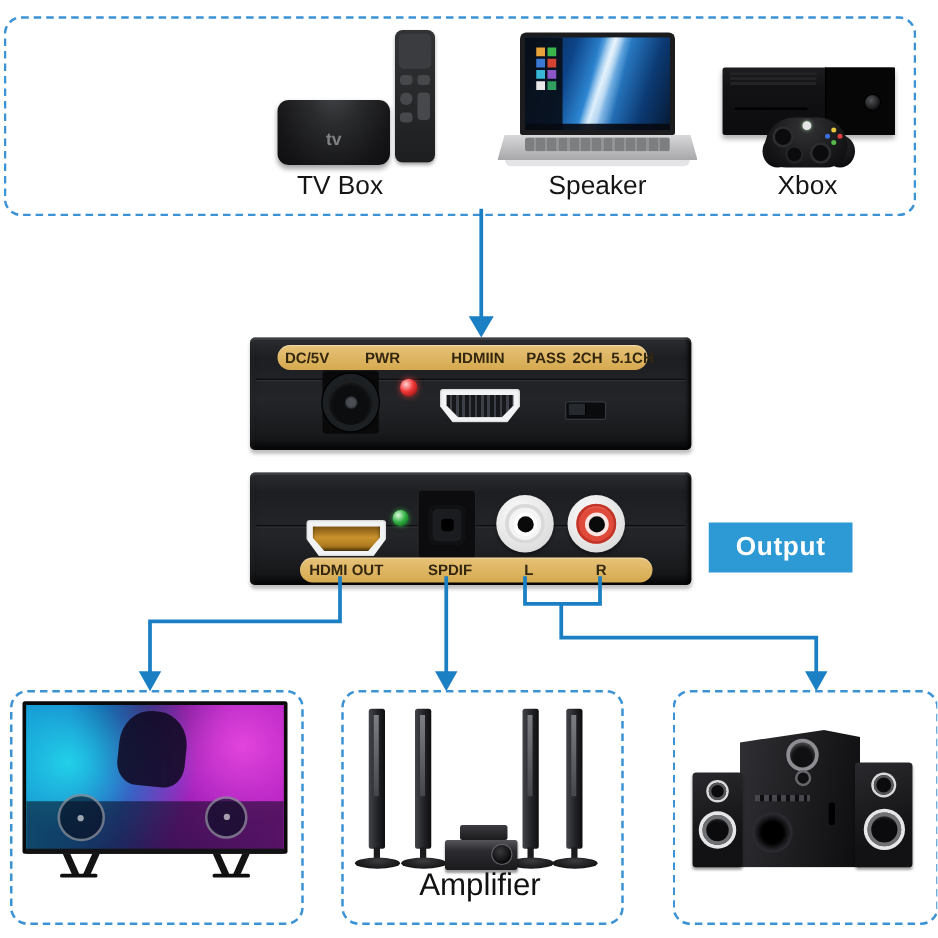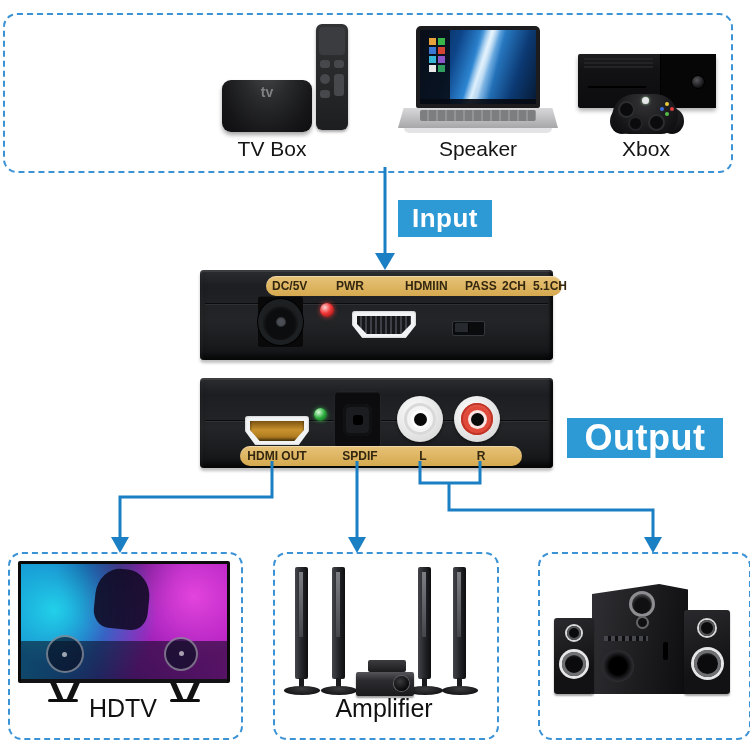--- a/index.html
+++ b/index.html
@@ -82,21 +82,21 @@
   .dvd-brand{position:absolute;left:9px;top:4px;font-size:8px;font-weight:bold;color:#d6d6d6;letter-spacing:1px;}
   .dvd-tray{position:absolute;left:46%;top:4px;width:48%;height:9px;background:linear-gradient(180deg,#44454a,#2a2b2e);
             clip-path:polygon(6% 0,100% 0,100% 100%,0 100%);}
   .dvd-btns{position:absolute;left:8px;bottom:4px;width:40px;height:5px;
             background:repeating-linear-gradient(90deg,#3a3a3e 0 8px,transparent 8px 12px);}
 
   .atv-box{position:absolute;left:0;bottom:4px;width:90px;height:52px;border-radius:9px;
            background:radial-gradient(ellipse at 50% -20%,#46474a 0%,#2a2b2d 35%,#161618 75%,#0e0e10 100%);
            box-shadow:0 3px 4px rgba(0,0,0,.35);
            display:flex;align-items:flex-start;justify-content:center;}
-  .atv-logo{margin-top:4px;color:#808184;font-size:14px;font-weight:bold;}
+  .atv-logo{margin-top:23px;color:#808184;font-size:14px;font-weight:bold;}
   .atv-remote{position:absolute;right:2px;top:0;width:32px;height:106px;border-radius:6px;
               background:linear-gradient(180deg,#323335,#1d1e20);box-shadow:0 2px 3px rgba(0,0,0,.35);}
   .atv-touch{position:absolute;left:3px;right:3px;top:3px;height:28px;border-radius:4px;background:#3b3c3f;}
   .rbtn{position:absolute;border-radius:3px;background:#47484c;}
 
   .lap-screen{position:absolute;left:18px;top:0;width:124px;height:82px;background:#1c1c1e;
               border-radius:5px 5px 2px 2px;padding:4px;box-sizing:border-box;}
   .lap-wall{position:relative;width:100%;height:100%;overflow:hidden;
             background:linear-gradient(108deg,#081f3c 0%,#0d4488 30%,#2d86d2 46%,#cfe9fb 52%,#2d86d2 58%,#0c3a74 80%,#061a33 100%);}
   .lap-beam{position:absolute;left:44%;top:-10%;width:22%;height:120%;transform:skewX(-14deg);
@@ -236,24 +236,23 @@
         <div class="abxy" style="left:53px;top:8px;background:#e8c93c;"></div>
         <div class="abxy" style="left:58px;top:13px;background:#e03c3c;"></div>
         <div class="abxy" style="left:48px;top:13px;background:#3c6fe0;"></div>
         <div class="abxy" style="left:53px;top:18px;background:#54b948;"></div>
         <div class="stick" style="left:18px;top:24px;width:11px;height:11px;box-shadow:0 0 0 2px #232427;"></div>
       </div>
     </div>
   </div>
   <div class="dev-label" style="left:586px;top:137px;width:120px;">Xbox</div>
 
-  <div class="badge" style="left:398px;top:200px;width:94px;height:37px;font-size:26px;">Input</div>
 
   <div class="panel" style="top:270px;">
-    <div class="gold-strip" style="left:22px;top:6px;width:296px;height:20px;margin-left:44px;">
+    <div class="gold-strip" style="left:22px;top:6px;width:296px;height:20px;">
       <span style="left:6px;">DC/5V</span>
       <span style="left:70px;">PWR</span>
       <span style="left:139px;">HDMIIN</span>
       <span style="left:199px;">PASS</span>
       <span style="left:236px;">2CH</span>
       <span style="left:267px;">5.1CH</span>
     </div>
     <div class="seam" style="top:33px;"></div>
     <div class="dc-housing" style="left:58px;top:26px;width:45px;height:51px;">
       <div class="dc-ring">
@@ -290,21 +289,21 @@
       </div>
     </div>
     <div class="gold-strip" style="left:40px;top:68px;width:282px;height:20px;">
       <span style="left:37px;transform:translateX(-50%);">HDMI OUT</span>
       <span style="left:120px;transform:translateX(-50%);">SPDIF</span>
       <span style="left:183px;transform:translateX(-50%);">L</span>
       <span style="left:241px;transform:translateX(-50%);">R</span>
     </div>
   </div>
 
-  <div class="badge" style="left:567px;top:418px;width:156px;height:40px;font-size:36px;">Output</div>
+  <div class="badge" style="left:567px;top:418px;width:115px;height:40px;font-size:21px;">Output</div>
 
   <svg class="abs" style="left:0;top:0;" width="750" height="750" viewBox="0 0 750 750">
     <g stroke="#1b7fc4" stroke-width="3" fill="none">
       <polyline points="385,167 385,256"></polyline>
       <polyline points="272,461 272,497 120,497 120,540"></polyline>
       <polyline points="357,461 357,540"></polyline>
       <polyline points="420,461 420,483 480,483 480,461"></polyline>
       <polyline points="449,483 449,510 653,510 653,540"></polyline>
     </g>
     <g fill="#1b7fc4" stroke="none">
@@ -333,21 +332,20 @@
       </div>
       <div class="tv-chin"></div>
     </div>
     <div class="tv-leg" style="left:36px;top:122px;transform:skewX(24deg);"></div>
     <div class="tv-leg" style="left:52px;top:122px;transform:skewX(-24deg);"></div>
     <div class="tv-foot" style="left:30px;top:138px;"></div>
     <div class="tv-leg" style="left:156px;top:122px;transform:skewX(24deg);"></div>
     <div class="tv-leg" style="left:172px;top:122px;transform:skewX(-24deg);"></div>
     <div class="tv-foot" style="left:152px;top:138px;"></div>
   </div>
-  <div class="out-label" style="left:43px;top:694px;width:160px;">HDTV</div>
 
   <div class="abs" style="left:280px;top:567px;width:206px;height:133px;">
     <div class="tower" style="left:15px;top:0;height:112px;">
       <div class="tower-grille"></div>
       <div class="tower-stem"></div>
       <div class="tower-base"></div>
     </div>
     <div class="tower" style="left:52px;top:0;height:112px;">
       <div class="tower-grille"></div>
       <div class="tower-stem"></div>

